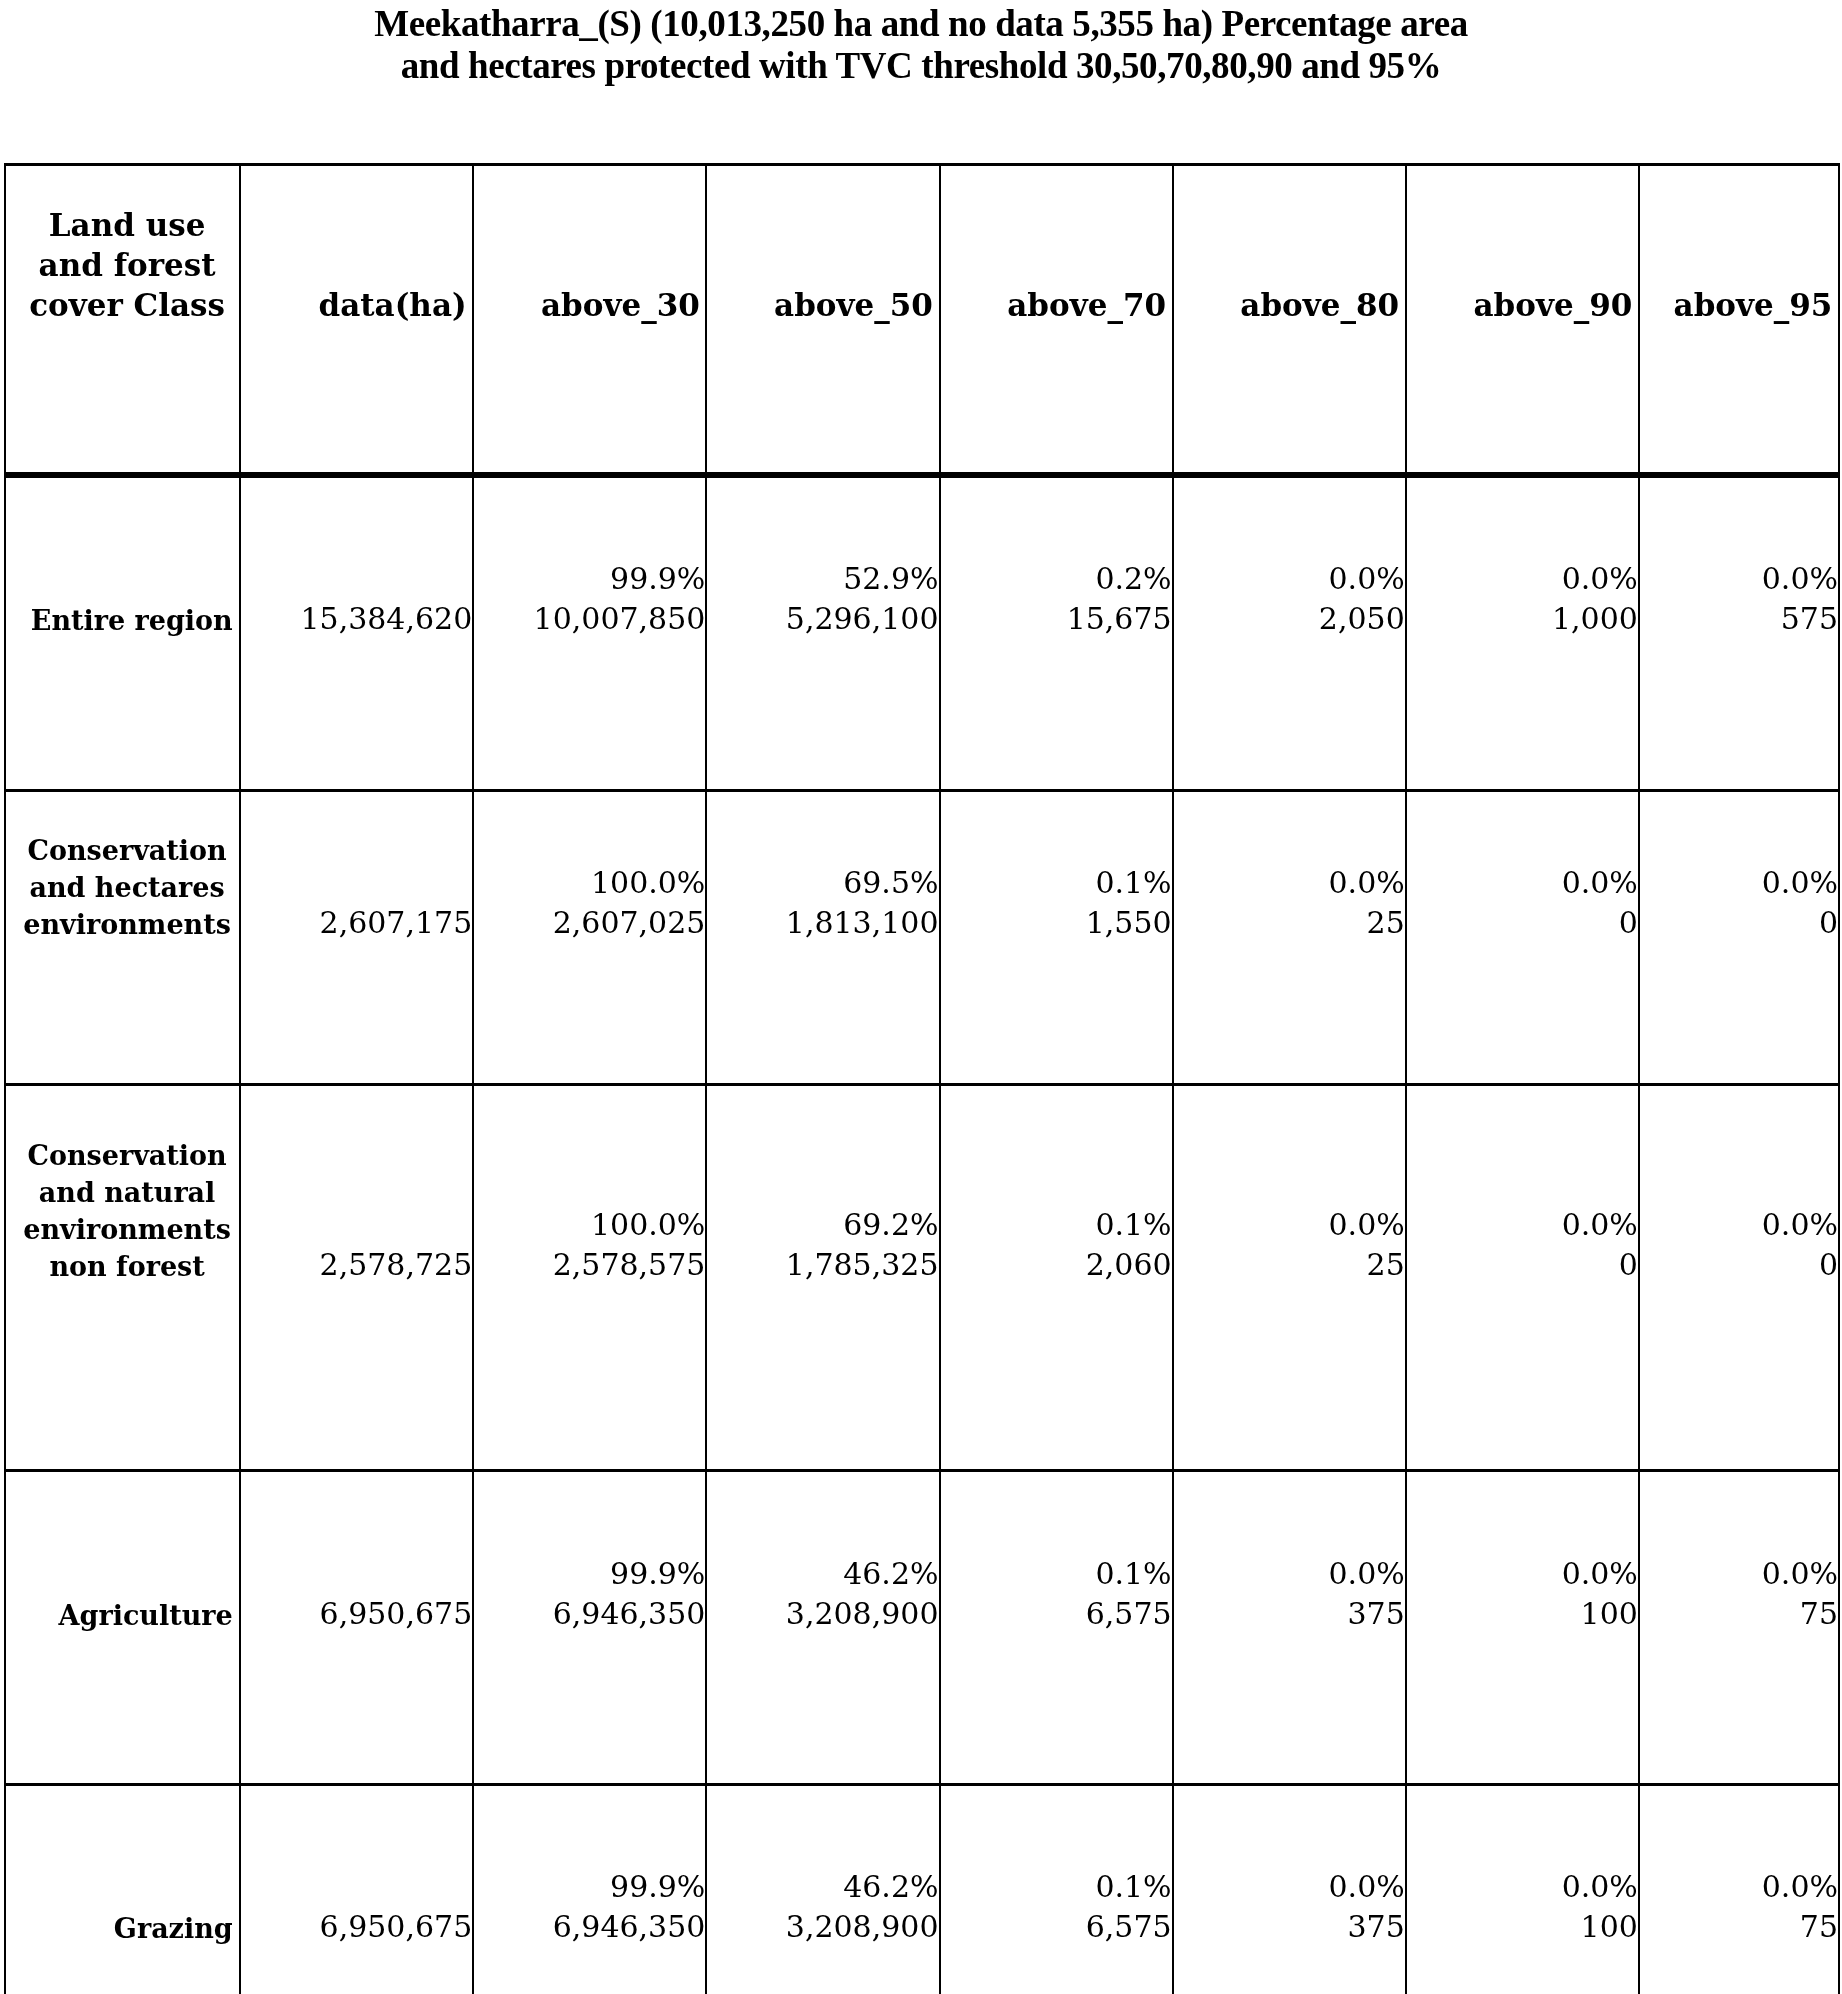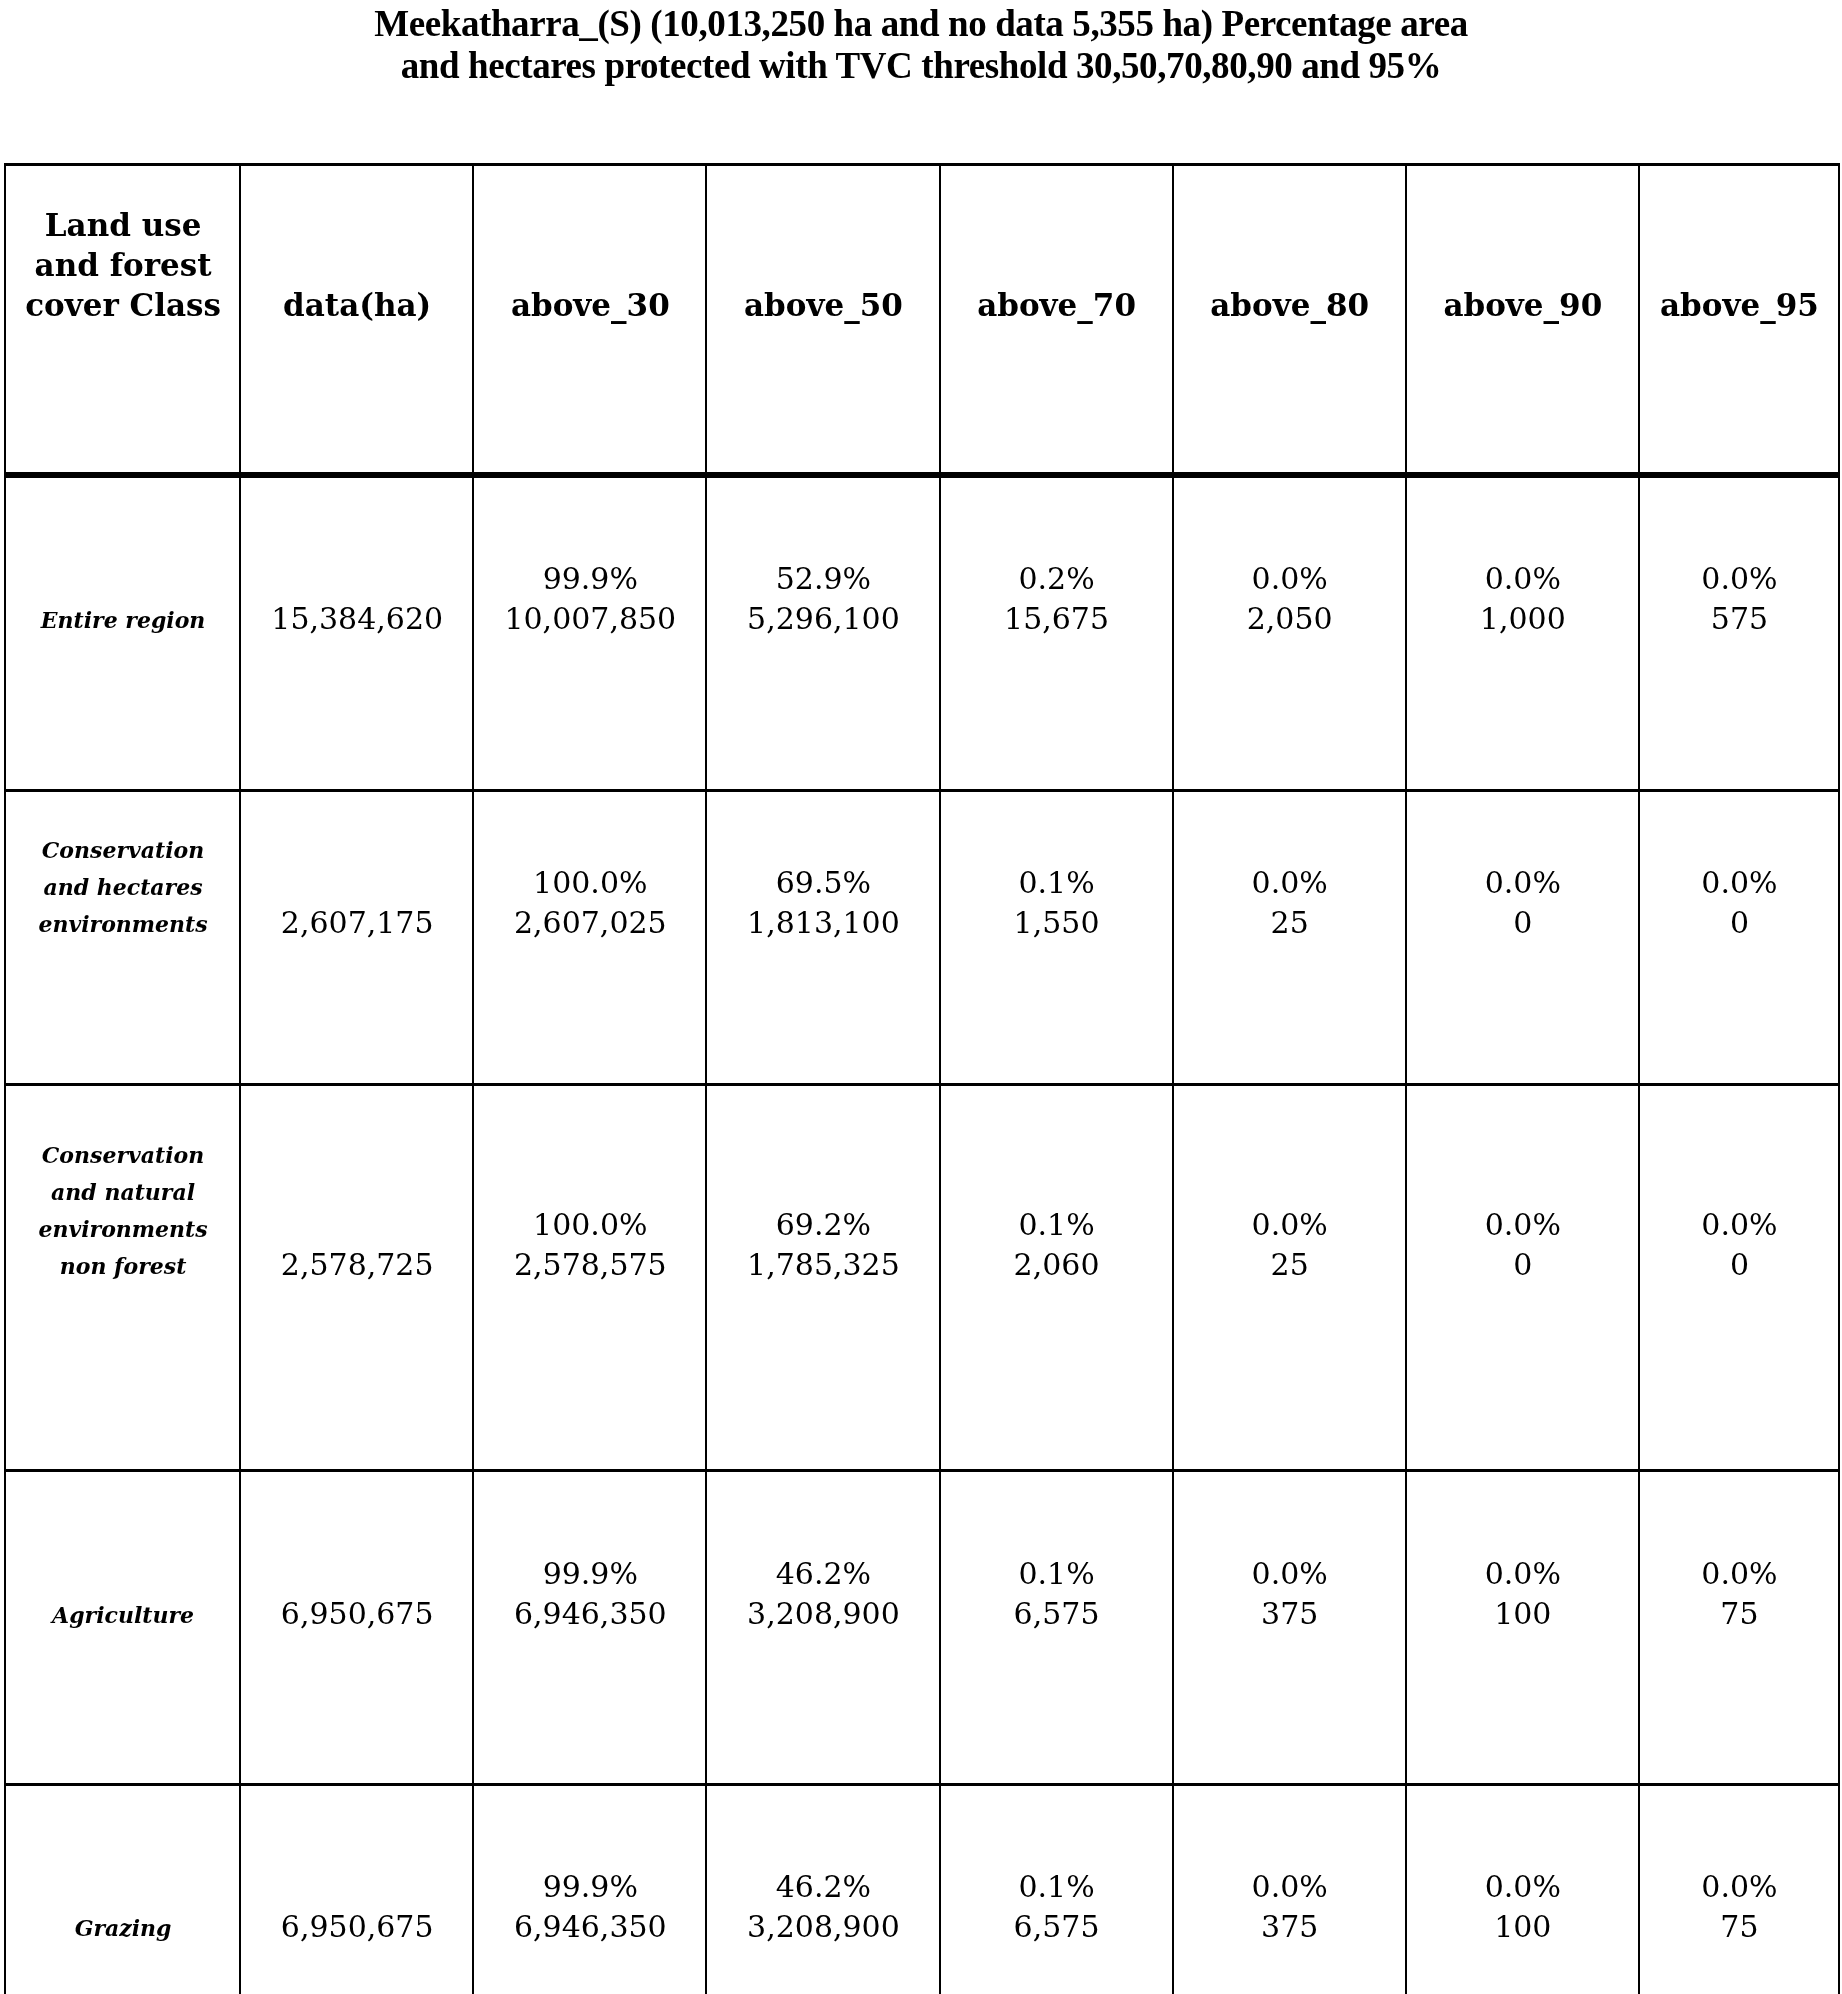--- a/index.html
+++ b/index.html
@@ -13,24 +13,24 @@
   table.main th,table.main td{border:2px solid #000;border-top-width:3.6px;border-bottom-width:3.6px;
        position:relative;padding:0;vertical-align:top;background:#fff;}
   table.main thead th{border-bottom-width:6.4px;}
   thead tr{height:310px;}
   tbody tr:nth-child(1){height:316px;}
   tbody tr:nth-child(2){height:294px;}
   tbody tr:nth-child(3){height:386px;}
   tbody tr:nth-child(4){height:314px;}
   tbody tr:nth-child(5){height:312px;}
   tbody tr:nth-child(6){height:304px;}
-  .cellpad{position:absolute;left:0;right:8px;top:0;height:52%;
-       display:flex;flex-direction:column;justify-content:flex-end;align-items:center;margin-left:9px;}
+  .cellpad{position:absolute;left:0;right:0;top:0;height:52%;
+       display:flex;flex-direction:column;justify-content:flex-end;align-items:flex-end;margin-left:9px;}
   .hline{font-weight:bold;font-size:31px;line-height:40px;text-align:center;padding:0 5.6px;}
-  .classline{font-weight:bold;font-size:22px;line-height:37px;text-align:center;padding:0 6.4px;font-style:italic;}
+  .classline{font-weight:bold;font-size:27px;line-height:37px;text-align:center;padding:0 6.4px;}
   .num{font-size:30px;line-height:40px;text-align:center;}
 </style>
 </head>
 <body>
 
 <div class="page-title">
   <div>Meekatharra_(S) (10,013,250 ha and no data 5,355 ha) Percentage area</div>
   <div>and hectares protected with TVC threshold 30,50,70,80,90 and 95%</div>
 </div>
 

